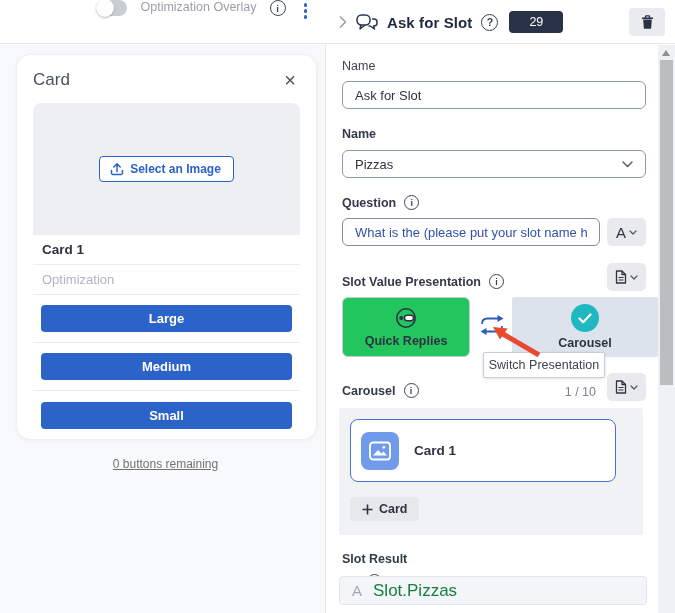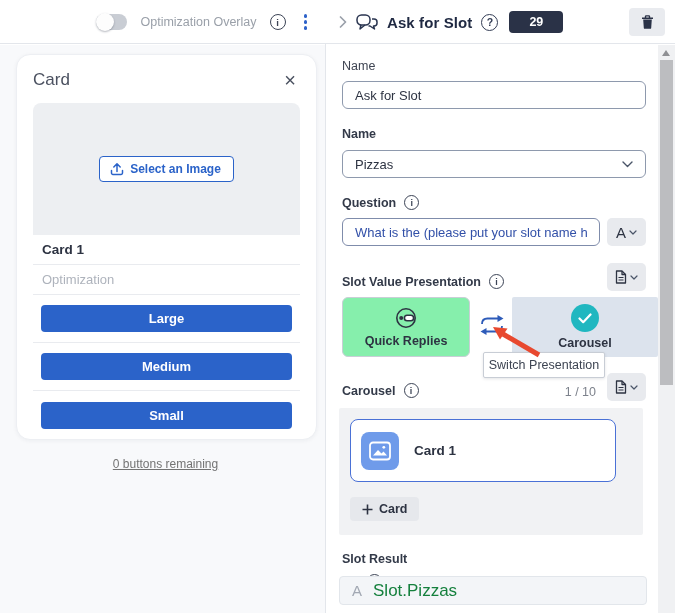--- a/index.html
+++ b/index.html
@@ -3,33 +3,33 @@
 <meta charset="utf-8">
 <style>
   * { box-sizing:border-box; margin:0; padding:0; }
   html,body { background:#e9e9e9; }
   body { font-family:"Liberation Sans", sans-serif; }
   .root { position:relative; width:675px; height:613px; background:#fff; overflow:hidden; }
 
   
   .topbar { position:absolute; left:0; top:0; right:0; height:44px; background:#fff; border-bottom:1px solid #e3e6eb; z-index:5; }
   .vdivider { position:absolute; left:325px; top:0; bottom:0; width:1px; background:#e3e6eb; z-index:4; }
-  .topbar-left { position:absolute; left:0; top:0; width:325px; height:44px; display:flex; align-items:center; justify-content:flex-end; gap:13px; padding-right:13px; }
+  .topbar-left { position:absolute; left:0; top:0; width:325px; height:44px; display:flex; justify-content:flex-end; gap:13px; padding-right:13px; }
   .toggle { position:relative; width:31px; height:16px; border-radius:8px; background:#c9cdd4; flex:0 0 auto; cursor:pointer; }
   .toggle .knob { position:absolute; left:0px; top:-1px; width:18px; height:18px; border-radius:50%; background:#fdfdfd; box-shadow:0 1px 2px rgba(40,50,70,.35); }
   .toggle-label { font-size:12.5px; color:#9aa0a9; }
   .infocircle { width:16px; height:16px; border:1.3px solid #3c4456; border-radius:50%; display:inline-flex; align-items:center; justify-content:center; font-size:9.5px; font-weight:bold; color:#3c4456; flex:0 0 auto; }
   .infocircle.small { width:15px; height:15px; font-size:9px; }
   .kebab { display:flex; flex-direction:column; gap:2.5px; padding:3px 5px; cursor:pointer; }
   .kebab i { width:3.5px; height:3.5px; border-radius:50%; background:#2d62c9; }
 
   .topbar-right { position:absolute; left:326px; top:0; right:0; height:44px; display:flex; align-items:center; gap:9px; padding:0 10px 0 13px; }
   .bc-title { font-size:15px; font-weight:bold; color:#1f2942; letter-spacing:.1px; }
   .qcircle { width:17px; height:17px; border:1.4px solid #333d55; border-radius:50%; display:inline-flex; align-items:center; justify-content:center; font-size:10.5px; font-weight:bold; color:#333d55; }
-  .count-badge { min-width:32px; height:22px; background:#2a3247; color:#fff; font-size:12.5px; font-weight:bold; border-radius:4px; display:inline-flex; align-items:center; justify-content:center; padding:0 20px; margin-left:2px; }
+  .count-badge { min-width:32px; height:22px; background:#2a3247; color:#fff; font-size:12.5px; font-weight:normal; border-radius:4px; display:inline-flex; align-items:center; justify-content:center; padding:0 20px; margin-left:2px; }
   .trash-btn { margin-left:auto; width:36px; height:28px; background:#e9ebef; border-radius:4px; display:flex; align-items:center; justify-content:center; cursor:pointer; }
 
   
   .left-panel { position:absolute; left:0; top:45px; width:325px; bottom:0; background:#f8f9fb; }
   .preview-card { position:absolute; left:16px; top:9px; width:301px; background:#fff; border:1px solid #edeff3; border-radius:14px; box-shadow:0 1px 4px rgba(25,35,60,.05); overflow:hidden; }
   .pc-header { display:flex; align-items:center; justify-content:space-between; padding:15px 16px 13px 16px; }
   .pc-title { font-size:17px; color:#4b5160; }
   .pc-close { width:20px; height:20px; display:flex; align-items:center; justify-content:center; cursor:pointer; }
   .image-area { margin:0 16px; height:132px; background:#edeff2; border-radius:8px 8px 0 0; display:flex; align-items:center; justify-content:center; }
   .select-img-btn { display:inline-flex; align-items:center; gap:6px; padding:5px 12px 5px 10px; background:#fff; border:1px solid #2b63c9; border-radius:4px; color:#2b63c9; font-size:12px; font-weight:bold; cursor:pointer; }
@@ -45,21 +45,21 @@
   .right-panel { position:absolute; left:326px; top:45px; right:17px; bottom:0; background:#fff; }
   .fld-label { position:absolute; font-size:12.5px; color:#3f4553; display:flex; align-items:center; gap:8px; }
   .fld-label.bold { font-weight:bold; color:#333a49; }
   .txt-input { position:absolute; height:28px; border:1px solid #8e99ad; border-radius:6px; padding:0 12px; font-size:13px; color:#2d3342; font-family:inherit; background:#fff; outline:none; }
   .sel-field { position:absolute; height:28px; border:1px solid #8e99ad; border-radius:6px; padding:0 12px; font-size:13px; color:#2d3342; background:#fff; display:flex; align-items:center; justify-content:space-between; cursor:pointer;gap:48px; }
   .iconbtn { position:absolute; width:39px; height:28px; background:#e8eaee; border-radius:5px; display:flex; align-items:center; justify-content:center; gap:3px; cursor:pointer; }
   .iconbtn .aglyph { font-size:15px; color:#2d3342; line-height:1; }
 
   .tile { position:absolute; height:60px; display:flex; flex-direction:column; align-items:center; justify-content:center; gap:4px; }
   .tile-label { font-size:12.5px; font-weight:bold; color:#2d3342; }
-  .tile.quick { left:16px; width:128px; background:#86efac; border:1px solid #c9ced6; border-radius:6px; cursor:pointer; }
+  .tile.quick { left:16px; width:128px; background:#22c55e; border:1px solid #c9ced6; border-radius:6px; cursor:pointer; }
   .tile.carousel-opt { left:186px; right:0; background:#dce3ed; border-radius:2px; cursor:pointer; }
   .check-circle { width:28px; height:28px; border-radius:50%; background:#20b7c0; display:flex; align-items:center; justify-content:center; }
   .swap-wrap { position:absolute; left:150px; width:32px; top:266px; height:28px; display:flex; align-items:center; justify-content:center; cursor:pointer; }
 
   .tooltip { position:absolute; left:157px; top:307px; width:122px; height:26px; background:#fff; border:1px solid #c8cdd5; border-radius:2px; box-shadow:0 1px 3px rgba(30,40,60,.12); display:flex; align-items:center; justify-content:center; font-size:12.5px; color:#3d4452; z-index:3; }
   .red-arrow { position:absolute; left:163px; top:278px; z-index:4; pointer-events:none; }
 
   .counter { position:absolute; font-size:12.5px; color:#7d828c; }
   .carousel-panel { position:absolute; left:13px; right:15px; top:363px; height:127px; background:#f1f2f4; border-radius:2px; }
   .carousel-card { position:absolute; left:11px; top:11px; width:266px; height:63px; background:#fff; border:1px solid #4a71d6; border-radius:8px; display:flex; align-items:center; gap:15px; padding-left:10px; cursor:pointer; }

